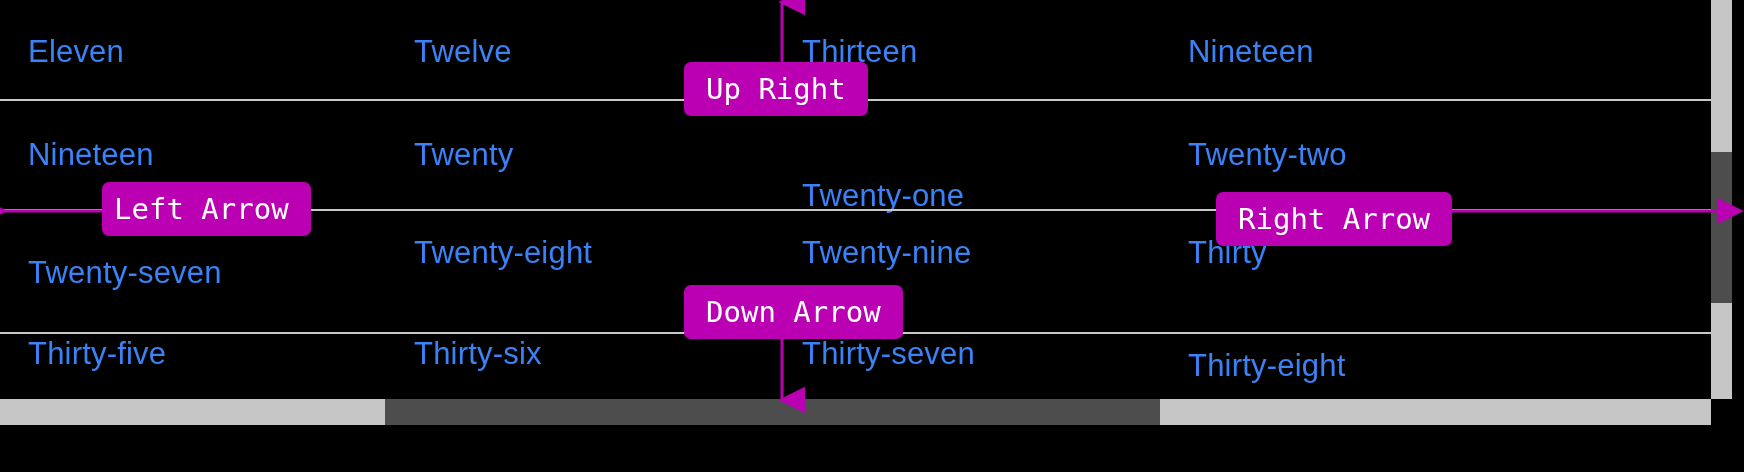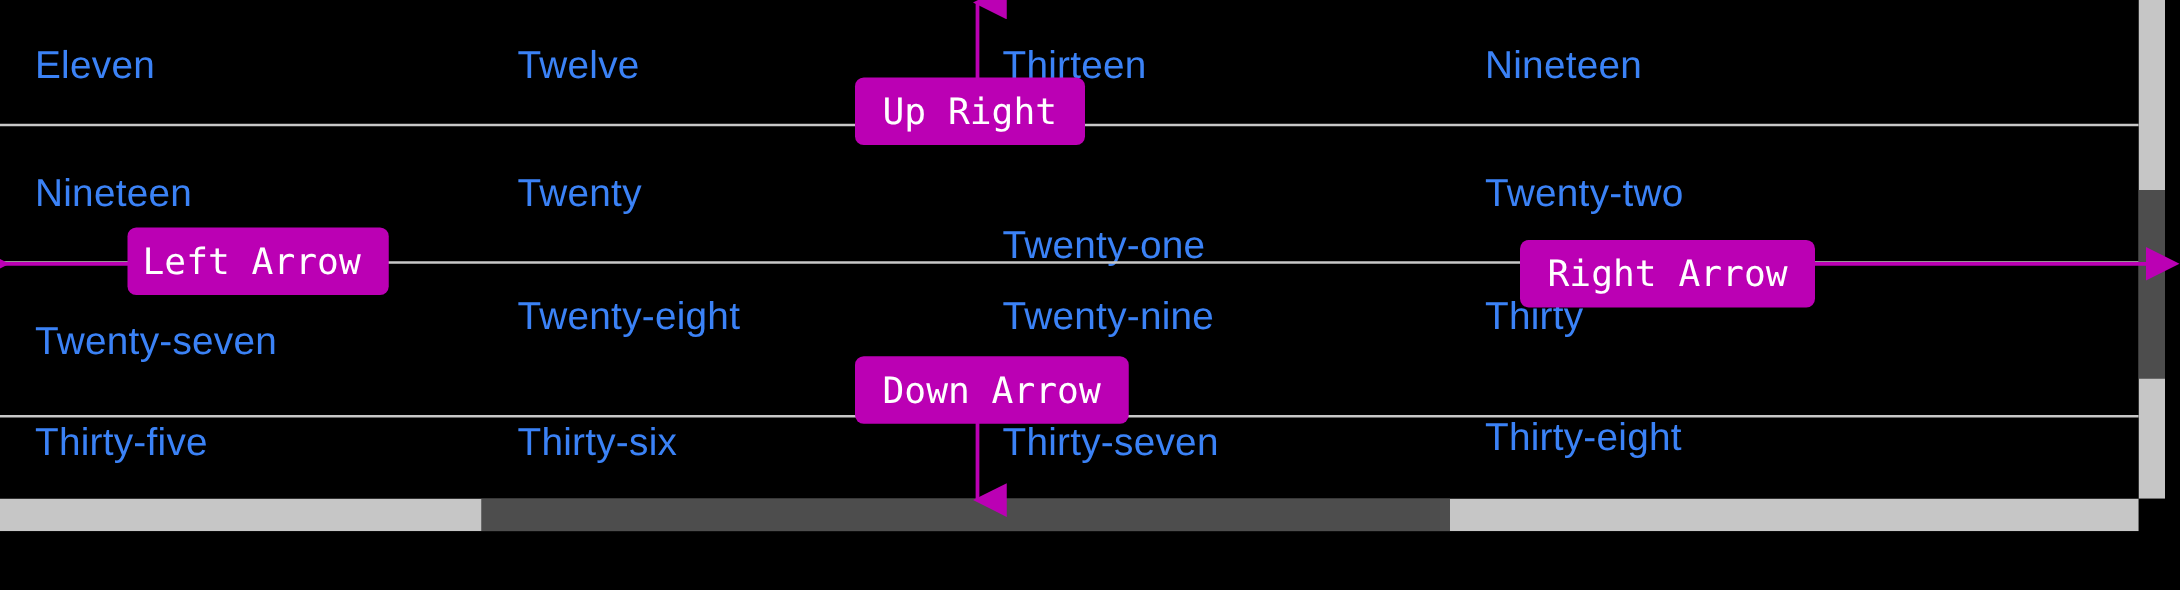--- a/index.html
+++ b/index.html
@@ -183,21 +183,21 @@
       <span class="cell" style="left:802px;top:26px;">Twenty-nine</span>
       <span class="cell" style="left:414px;top:26px;">Twenty-eight</span>
       <span class="cell" style="left:1188px;top:26px;">Thirty</span>
     </div>
     <div class="row-sep" style="top:332px;"></div>
 
     <div class="row" style="top:334px;height:65px;">
       <span class="cell" style="left:28px;top:4px;">Thirty-five</span>
       <span class="cell" style="left:414px;top:4px;">Thirty-six</span>
       <span class="cell" style="left:802px;top:4px;">Thirty-seven</span>
-      <span class="cell" style="left:1188px;top:0;">Thirty-eight</span>
+      <span class="cell" style="left:1188px;top:16px;">Thirty-eight</span>
     </div>
 
   </div>
 
   <div class="hscroll-track">
     <div class="hscroll-thumb"></div>
   </div>
 
   <div class="vscroll-track">
     <div class="vscroll-thumb"></div>

